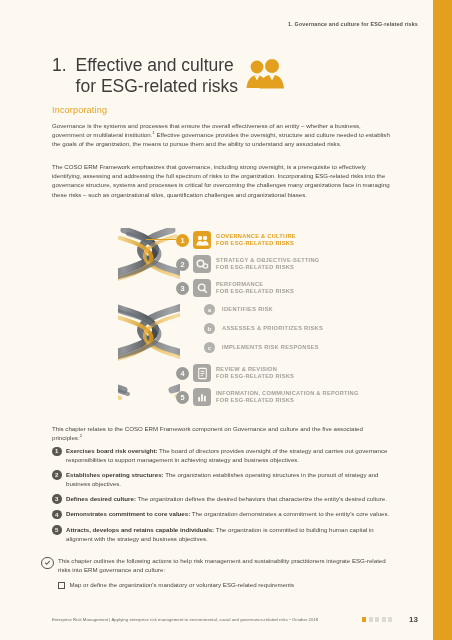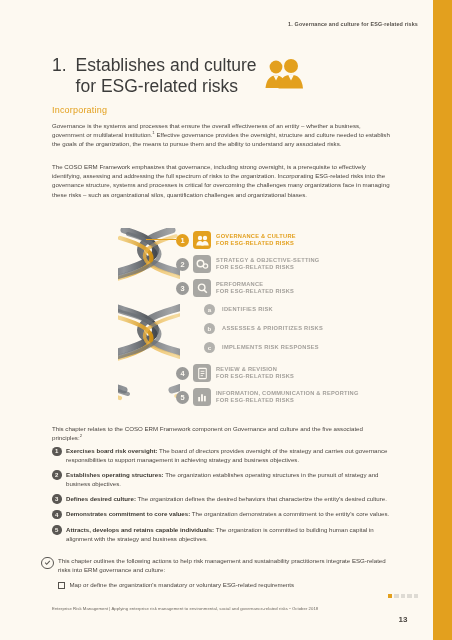--- a/index.html
+++ b/index.html
@@ -117,40 +117,40 @@
   .checkbox-sq{
     width:5.4px;height:5.4px;border:.9px solid #55514c;flex:0 0 auto;margin-top:1.3px;
   }
   .checkbox-txt{margin-left:4px;font-size:6.15px;line-height:9.2px;color:#4a4540;}
   
   .footer{
     position:absolute;left:52px;bottom:16px;right:34px;
     display:flex;align-items:center;justify-content:space-between;
   }
   .footer-text{font-size:4.25px;color:#6d675f;letter-spacing:.05px;white-space:nowrap;}
-  .footer-right{display:flex;align-items:center;gap:17px;flex-direction:column;}
+  .footer-right{display:flex;align-items:center;gap:17px;}
   .dots{display:flex;gap:2.4px;}
   .dot{width:4.1px;height:4.1px;background:#dedbd4;}
   .dot.on{background:#e3a01e;}
   .page-no{font-size:8px;font-weight:bold;color:#4a4540;}
 </style>
 </head>
 <body>
 
 <div class="page">
 
   <div class="edge-bar"></div>
 
   <div class="running-head">1. Governance and culture for ESG-related risks</div>
 
   <div class="title-wrap">
     <div class="title">
       <span class="num">1.</span>
       <span class="txt">
-        <span>Establishes and culture</span><br>
+        <span>Effective and culture</span><br>
         <span>for ESG-related risks</span>
       </span>
     </div>
     <span class="people-icon">
       <svg width="38" height="30" viewBox="0 0 38 30">
         <circle cx="11" cy="8" r="6.4" fill="#e3a01e"></circle>
         <circle cx="26" cy="7" r="7" fill="#e3a01e"></circle>
         <path d="M0.5 29 C1.5 19.5 6 16.5 11 16.5 C16 16.5 20.5 19.5 21.5 29 Z" fill="#e3a01e"></path>
         <path d="M13.5 29.5 C14.8 19 19.8 15.8 26 15.8 C32.2 15.8 37 19 38 29.5 Z" fill="#e3a01e"></path>
         <path d="M8.7 17 L11 21.5 L13.3 17 L11.9 16.4 L10.1 16.4 Z" fill="#fdf9f1"></path>

